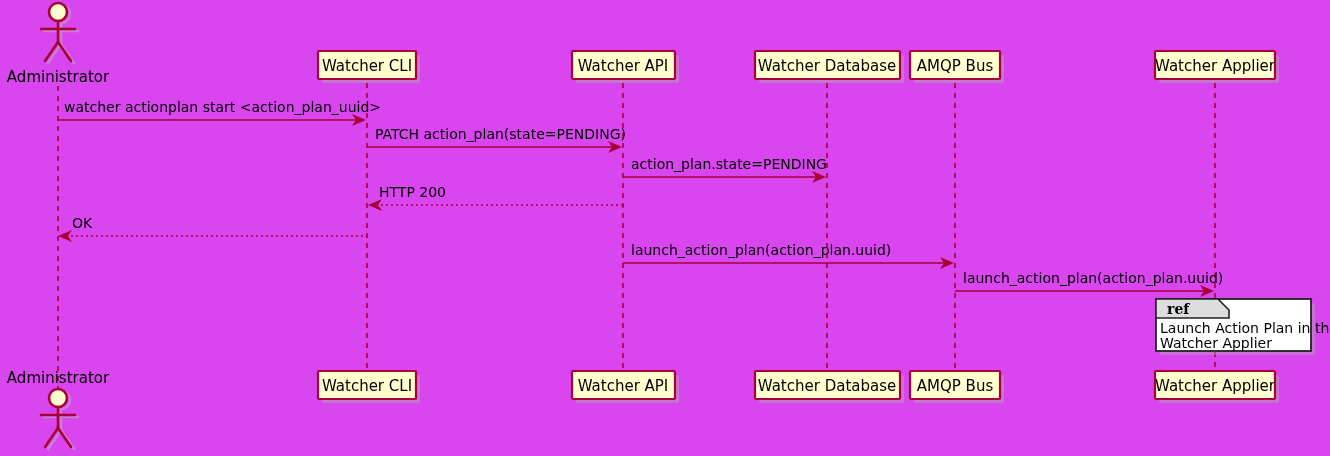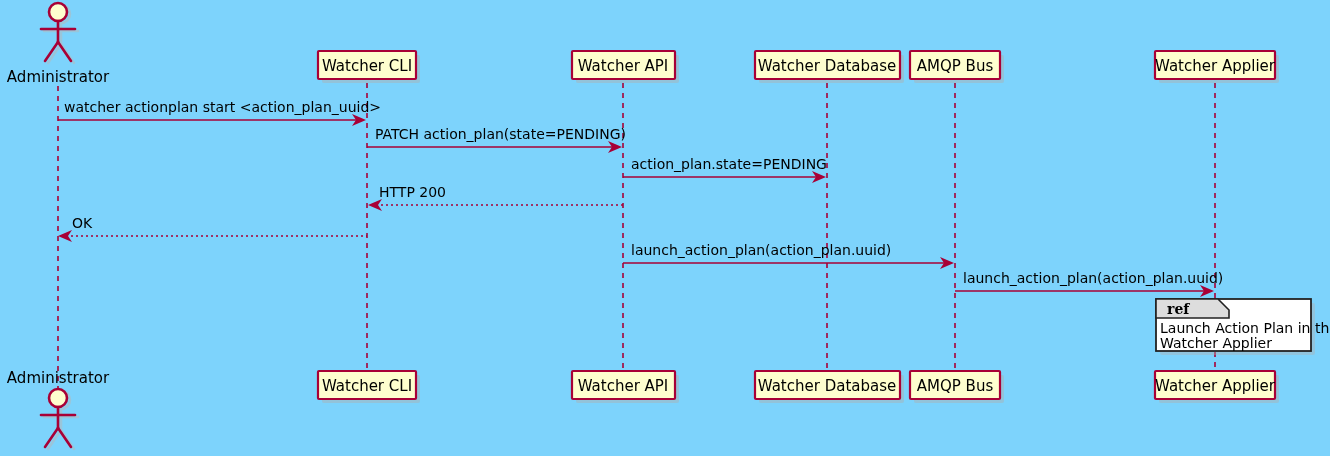--- a/index.html
+++ b/index.html
@@ -7,21 +7,21 @@
     padding: 0;
     background: #FFFFFF;
   }
   body {
     font-family: "DejaVu Sans", sans-serif;
   }
   #canvas {
     position: relative;
     width: 1330px;
     height: 456px;
-    background: #7dd3fc;
+    background: #d946ef;
     overflow: hidden;
   }
   svg.diagram {
     position: absolute;
     left: 0;
     top: 0;
     width: 1330px;
     height: 456px;
   }
   .lifeline {

